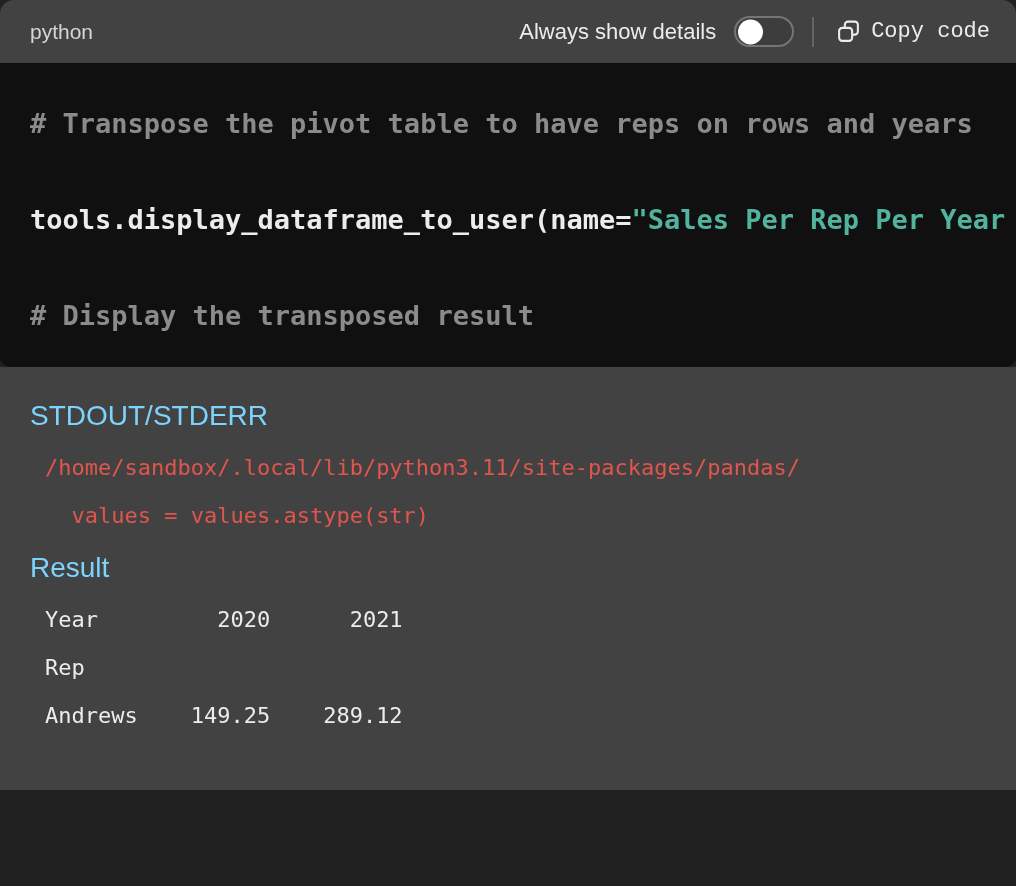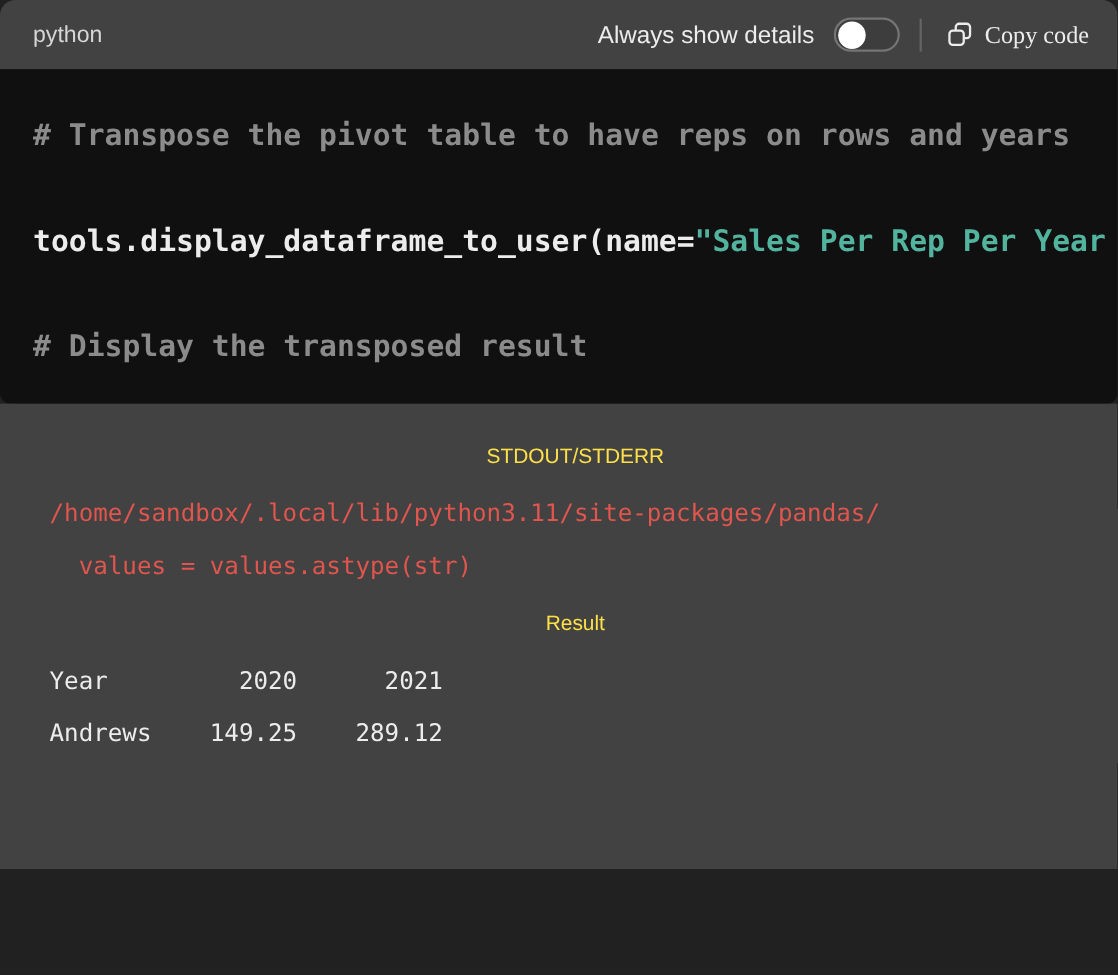--- a/index.html
+++ b/index.html
@@ -29,21 +29,21 @@
     cursor:pointer; flex:0 0 auto;
   }
   .knob {
     width:25px; height:25px; border-radius:50%; background:#ffffff;
     position:absolute; left:2px; top:50%; transform:translateY(-50%);
   }
   .vdivider { width:2px; height:30px; background:#646464; margin:0 22px 0 18px; }
   .copy-btn {
     display:flex; align-items:center; gap:10px;
     background:none; border:none; padding:0; cursor:pointer;
-    color:#ececec; font-size:22px; font-family:Liberation Serif, serif; white-space:nowrap;
+    color:#ececec; font-size:22px; font-family:Liberation Mono, monospace; white-space:nowrap;
   }
   .copy-btn svg { display:block; }
 
   
   .code-block {
     background:#101010;
     border-radius:0 0 10px 10px;
     padding:37px 0 27px 30px;
     font-family:"DejaVu Sans Mono", monospace;
     font-size:27px; line-height:48px;
@@ -56,21 +56,21 @@
   .tok-string { color:#52b39e; }
 
   
   .output {
     background:#424242;
     height:423px; box-sizing:border-box;
     padding:36px 0 0 30px;
     overflow:hidden;
   }
   .out-label {
-    color:#fde047; font-size:19px; line-height:26px; margin:0 0 14px 0;text-align:center;
+    color:#7dd3fc; font-size:28px; line-height:26px; margin:0 0 14px 0;
   }
   .result-gap { }
   .out-pre {
     margin:15px;
     font-family:"DejaVu Sans Mono", monospace;
     font-size:22px; line-height:48px;
     white-space:pre; overflow:hidden;
   }
   .stderr-pre { color:#e0564e; }
   .result-pre { color:#ececec; }
@@ -105,16 +105,16 @@
     <div class="code-line"><span>tools.display_dataframe_to_user(name=</span><span class="tok-string">"Sales Per Rep Per Year</span></div>
     <div class="code-line"></div>
     <div class="code-line tok-comment"># Display the transposed result</div>
   </div>
 
   <div class="output">
     <p class="out-label">STDOUT/STDERR</p>
     <pre class="out-pre stderr-pre"><div class="out-line">/home/sandbox/.local/lib/python3.11/site-packages/pandas/</div><div class="out-line">  values = values.astype(str)</div></pre>
 
     <p class="out-label result-gap">Result</p>
-    <pre class="out-pre result-pre"><div class="out-line">Year         2020      2021</div><div class="out-line">Andrews    149.25    289.12</div></pre>
+    <pre class="out-pre result-pre"><div class="out-line">Year         2020      2021</div><div class="out-line">Rep</div><div class="out-line">Andrews    149.25    289.12</div></pre>
   </div>
 
 </div>
 
 </body></html>

